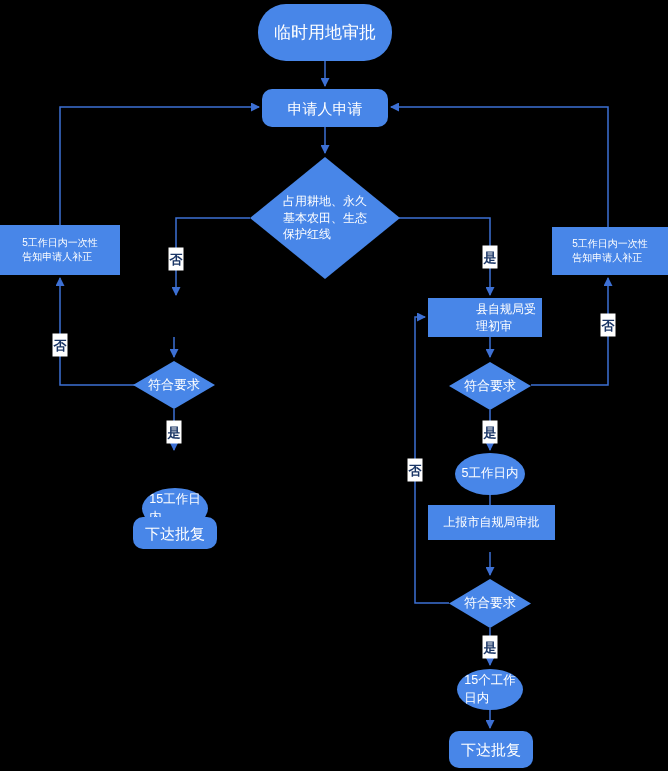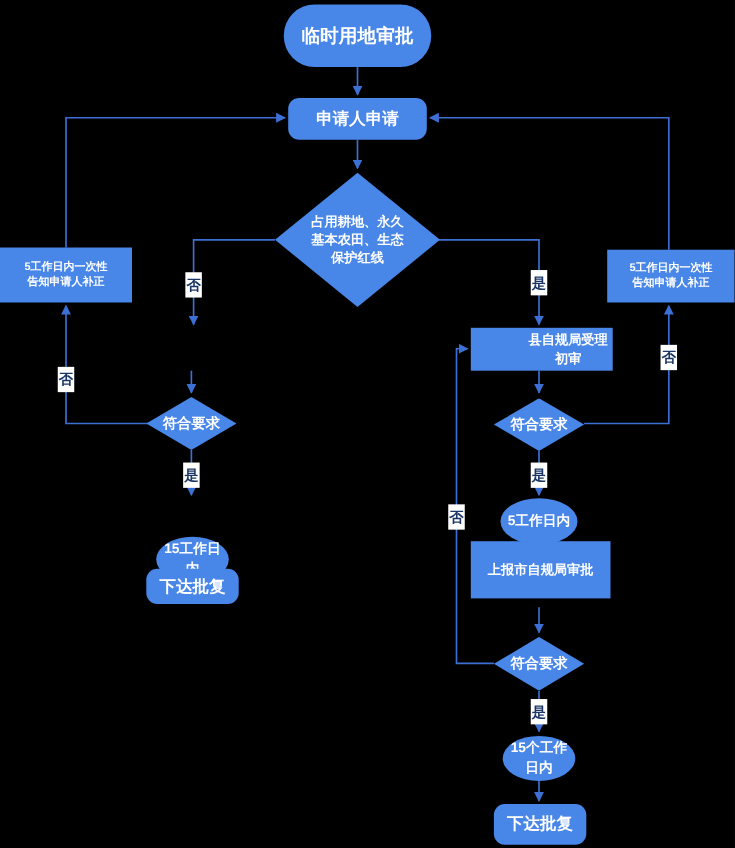--- a/index.html
+++ b/index.html
@@ -20,24 +20,24 @@
     overflow: hidden;
   }
   .connectors { position: absolute; left: 0; top: 0; width: 668px; height: 771px; }
   .connectors polyline { fill: none; stroke: var(--line); stroke-width: 1.5; }
   .connectors .arrowhead { fill: var(--line); }
   .node {
     position: absolute;
     display: flex;
     align-items: center;
     justify-content: center;
-    text-align: center;
+    text-align: left;
     background: var(--fill);
     color: var(--node-text);
-    font-weight: bold;
+    font-weight: normal;
     white-space: pre-line;
     line-height: 1.4;
   }
   .rect {  }
   .stadium-lg { border-radius: 28px; }
   .stadium { border-radius: 16px; }
   .ellipse { border-radius: 50%; }
   .diamond { clip-path: polygon(50% 0, 100% 50%, 50% 100%, 0 50%); }
   .edge-label {
     position: absolute;
@@ -103,27 +103,27 @@
   <div class="node diamond fs13" style="left:133px; top:361px; width:82px; height:48px;">符合要求</div>
 
   <div class="node ellipse fs12-5" style="left:142px; top:476px; width:66px; height:41px;margin-top:12px;">15工作日
 内</div>
 
   <div class="node stadium fs15" style="left:133px; top:517px; width:84px; height:32px;">下达批复</div>
 
   <div class="node rect fs13-5" style="left:552px; top:227px; width:116px; height:48px;">5工作日内一次性
 告知申请人补正</div>
 
-  <div class="node rect fs14" style="left:428px; top:298px; width:129px; height:39px;padding-left:48px;">县自规局受理初审</div>
+  <div class="node rect fs14" style="left:428px; top:298px; width:114px; height:39px;padding-left:48px;">县自规局受理初审</div>
 
   <div class="node diamond fs13" style="left:449px; top:362px; width:82px; height:48px;">符合要求</div>
 
   <div class="node ellipse fs12-5" style="left:455px; top:453px; width:70px; height:42px;">5工作日内</div>
 
-  <div class="node rect fs14" style="left:428px; top:492px; width:127px; height:52px;">上报市自规局审批</div>
+  <div class="node rect fs14" style="left:428px; top:505px; width:127px; height:35px;">上报市自规局审批</div>
 
   <div class="node diamond fs13" style="left:449px; top:579px; width:82px; height:49px;">符合要求</div>
 
   <div class="node ellipse fs12-5" style="left:457px; top:669px; width:66px; height:41px;">15个工作
 日内</div>
 
   <div class="node stadium fs15" style="left:449px; top:731px; width:84px; height:37px;">下达批复</div>
 
   <div class="edge-label" style="left:176px; top:259px;">否</div>
   <div class="edge-label" style="left:490px; top:257px;">是</div>

